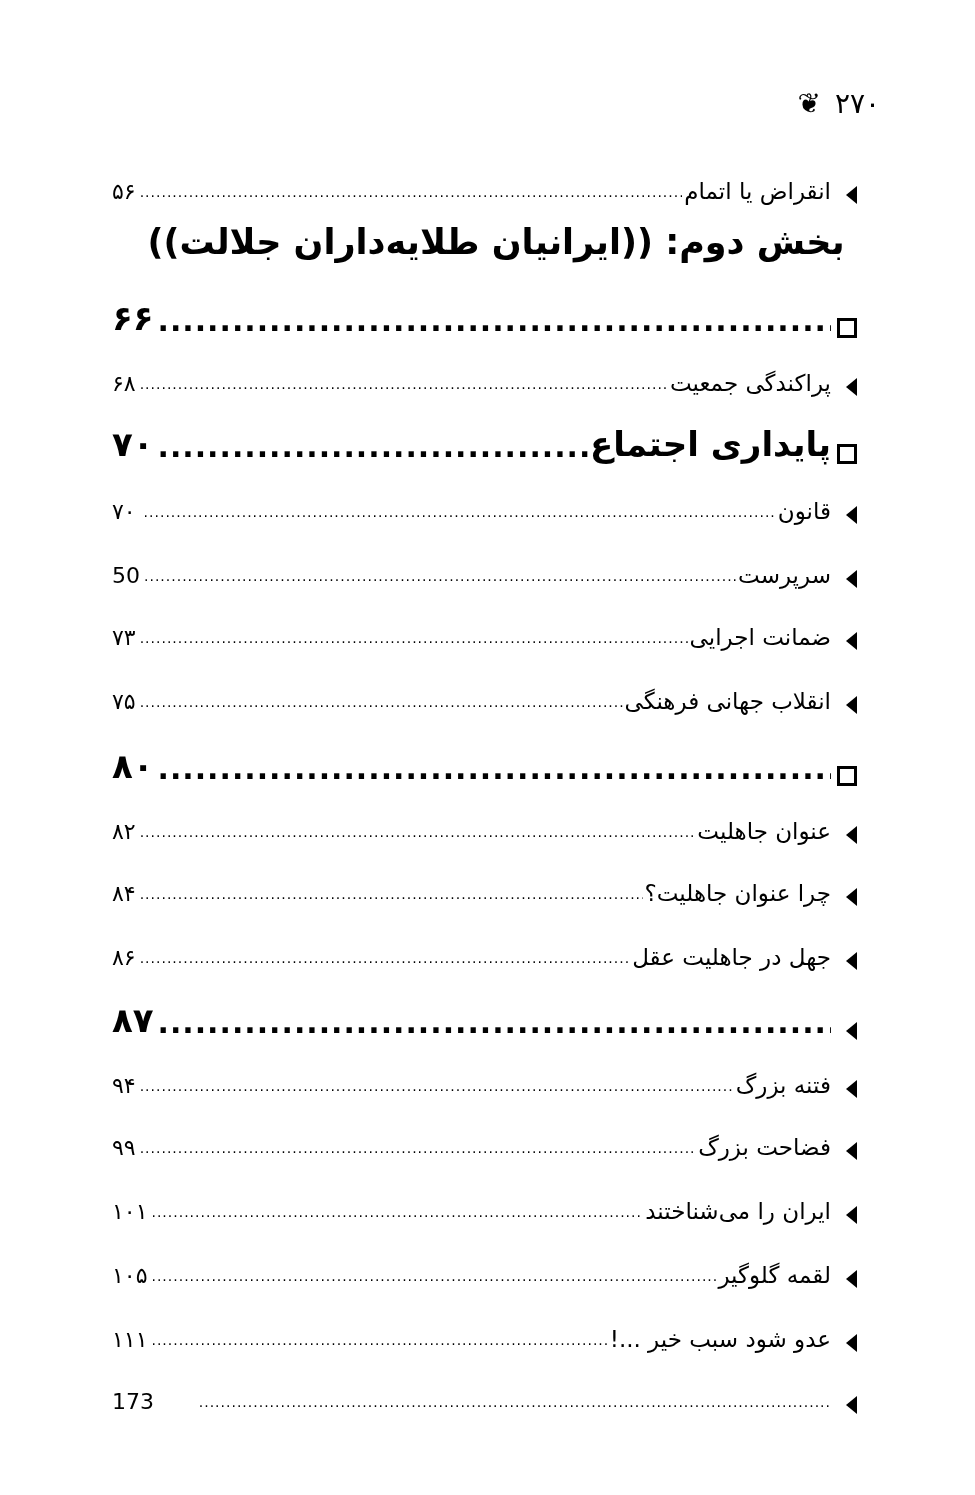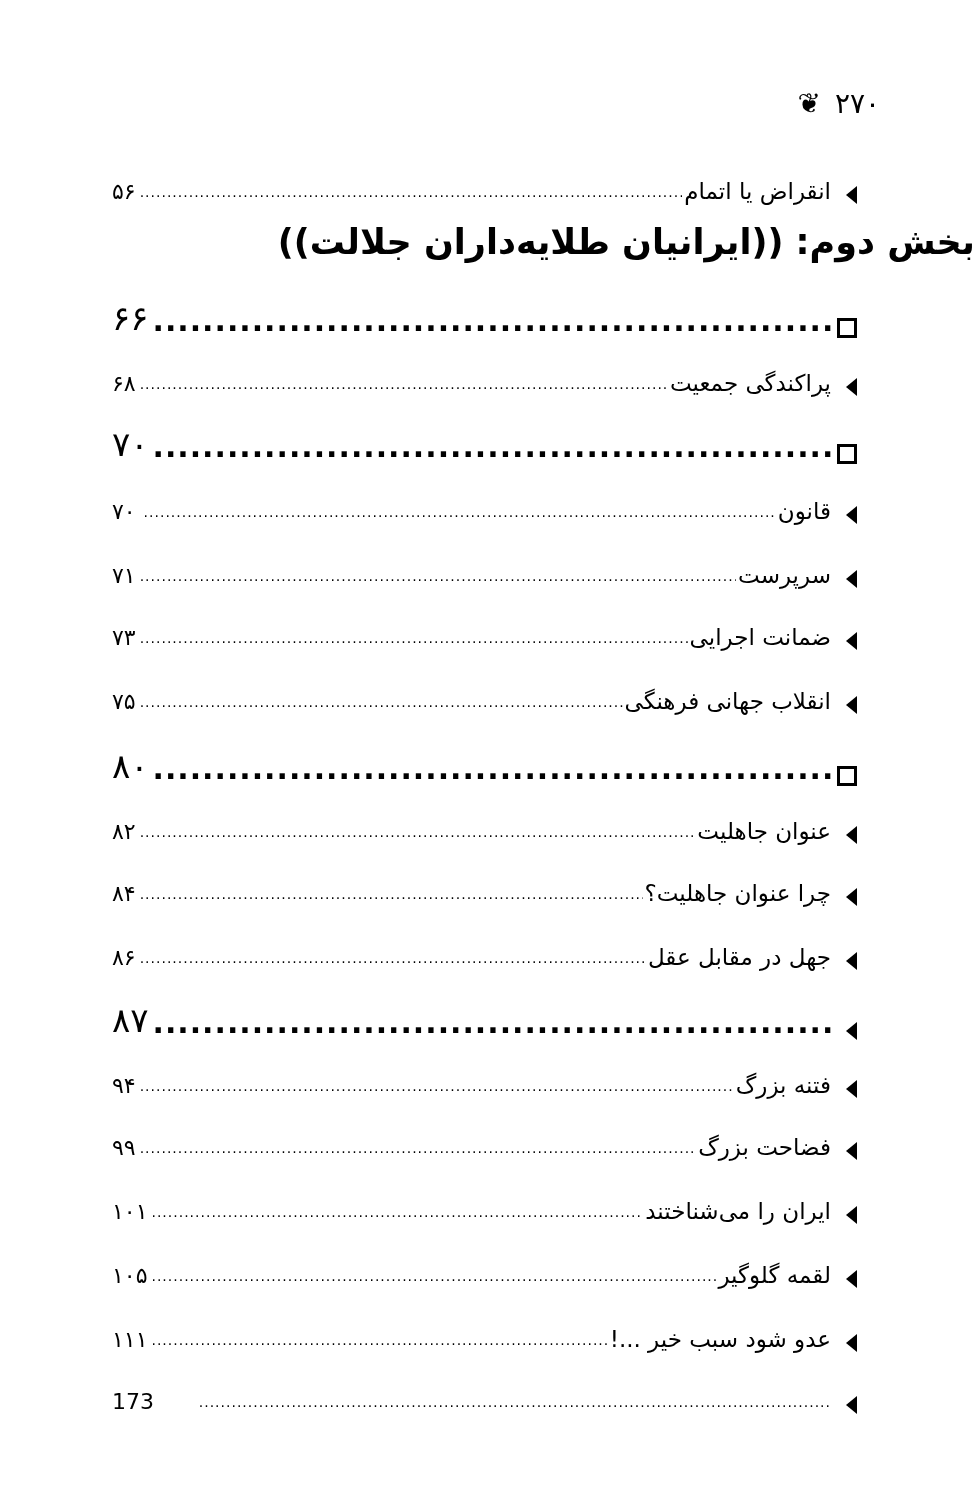--- a/index.html
+++ b/index.html
@@ -17,27 +17,27 @@
                  justify-content:flex-start; font-size:20px; }
   .row .title { white-space:nowrap; padding-left:2px; }
   .row .leader { flex:1 1 auto; overflow:hidden; white-space:nowrap;
                  direction:ltr; text-align:right; }
   .row .page { white-space:nowrap; padding-right:4px; }
   .sub { height:40px; font-size:23px; }
   .sub .leader { font-size:14px; letter-spacing:1px; padding-bottom:4px; }
   .sub .page { font-size:22px; }
   .main { height:56px; font-size:34px; font-weight:bold; }
   .main .leader { font-size:30px; letter-spacing:1px; font-weight:bold; }
-  .main .page { font-size:34px; font-weight:normal; }
+  .main .page { font-size:34px; font-weight:bold; }
   .box { width:20px; height:20px; border:3px solid #000; box-sizing:border-box;
          display:inline-block; }
   .tri { width:0; height:0; border-top:9px solid transparent;
          border-bottom:9px solid transparent; border-right:11px solid #000;
          display:inline-block; }
-  .part { position:absolute; left:0; right:0; top:222px; 
+  .part { position:absolute; left:0; right:0; top:222px; text-align:center;
           direction:rtl; font-size:35px; font-weight:bold;padding-left:17px; }
 </style>
 </head>
 <body>
 
 <div class="header">
   <span class="pnum">۲۷۰</span>
   <span class="orn">❦</span>
 </div>
 
@@ -68,40 +68,41 @@
       </span>
     <span class="title">پراکندگی جمعیت</span>
     <span class="leader">....................................................................................................................</span>
     <span class="page">۶۸</span>
   </div>
 
   <div class="row main" style="top:408px">
     <span class="marker">
         <i class="box"></i>
       </span>
+    <span class="title">پایداری اجتماع</span>
     <span class="leader">....................................................................................................................</span>
     <span class="page">۷۰</span>
   </div>
 
   <div class="row sub" style="top:484px">
     <span class="marker">
         <i class="tri"></i>
       </span>
     <span class="title">قانون</span>
     <span class="leader">....................................................................................................................</span>
     <span class="page">۷۰</span>
   </div>
 
   <div class="row sub" style="top:548px">
     <span class="marker">
         <i class="tri"></i>
       </span>
     <span class="title">سرپرست</span>
     <span class="leader">....................................................................................................................</span>
-    <span class="page">۷۱</span>
+    <span class="page">50</span>
   </div>
 
   <div class="row sub" style="top:610px">
     <span class="marker">
         <i class="tri"></i>
       </span>
     <span class="title">ضمانت اجرایی</span>
     <span class="leader">....................................................................................................................</span>
     <span class="page">۷۳</span>
   </div>
@@ -138,21 +139,21 @@
       </span>
     <span class="title">چرا عنوان جاهلیت؟</span>
     <span class="leader">....................................................................................................................</span>
     <span class="page">۸۴</span>
   </div>
 
   <div class="row sub" style="top:930px">
     <span class="marker">
         <i class="tri"></i>
       </span>
-    <span class="title">جهل در مقابل عقل</span>
+    <span class="title">جهل در جاهلیت عقل</span>
     <span class="leader">....................................................................................................................</span>
     <span class="page">۸۶</span>
   </div>
 
   <div class="row main" style="top:984px">
     <span class="marker">
         <i class="tri"></i>
       </span>
     <span class="leader">....................................................................................................................</span>
     <span class="page">۸۷</span>

